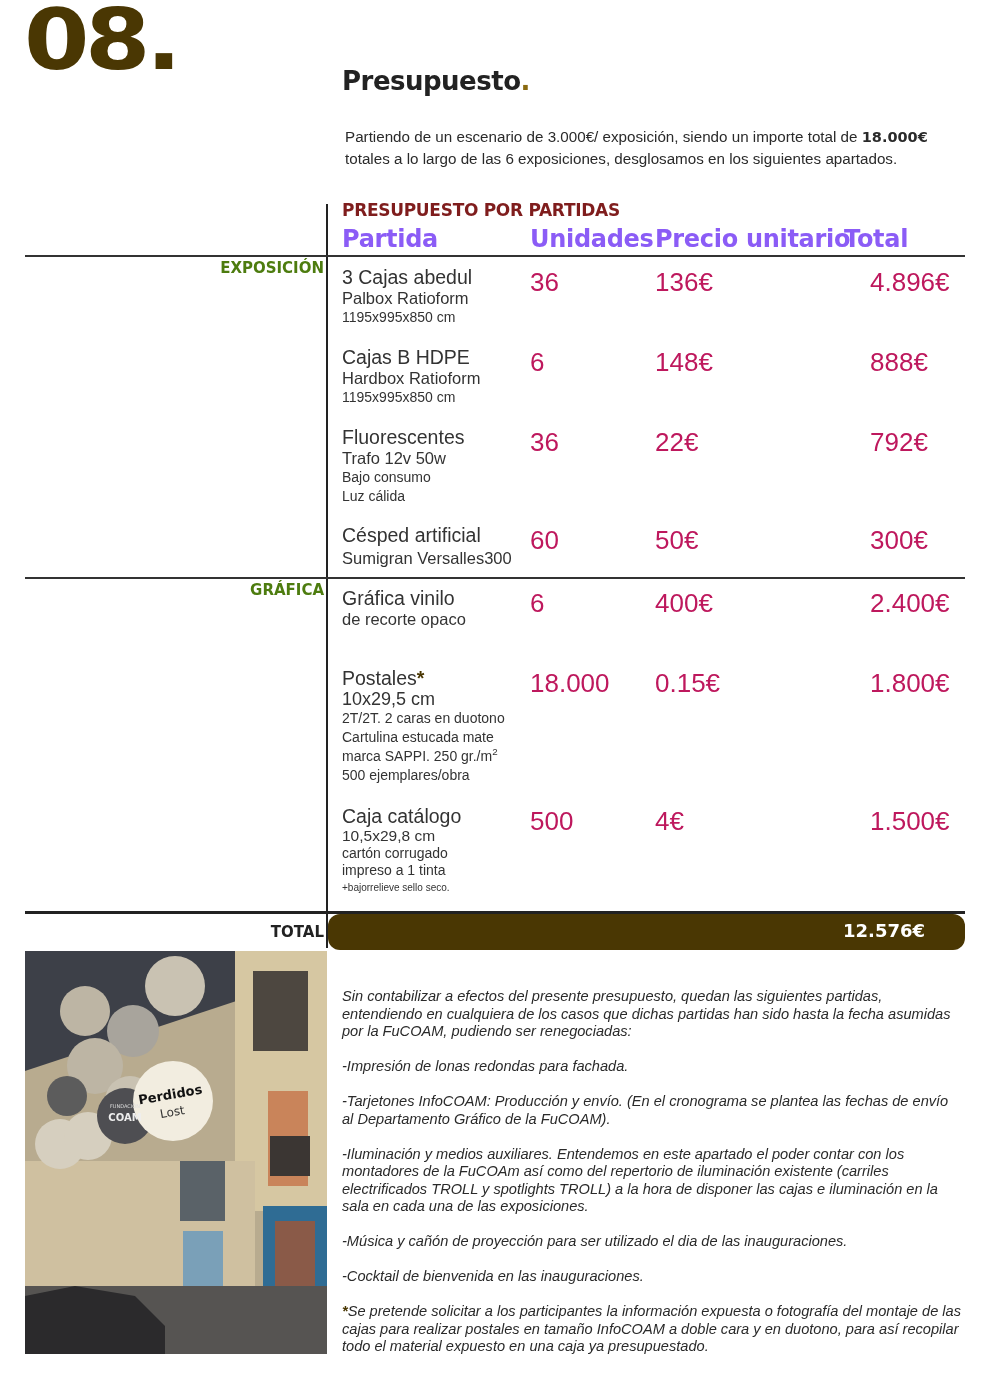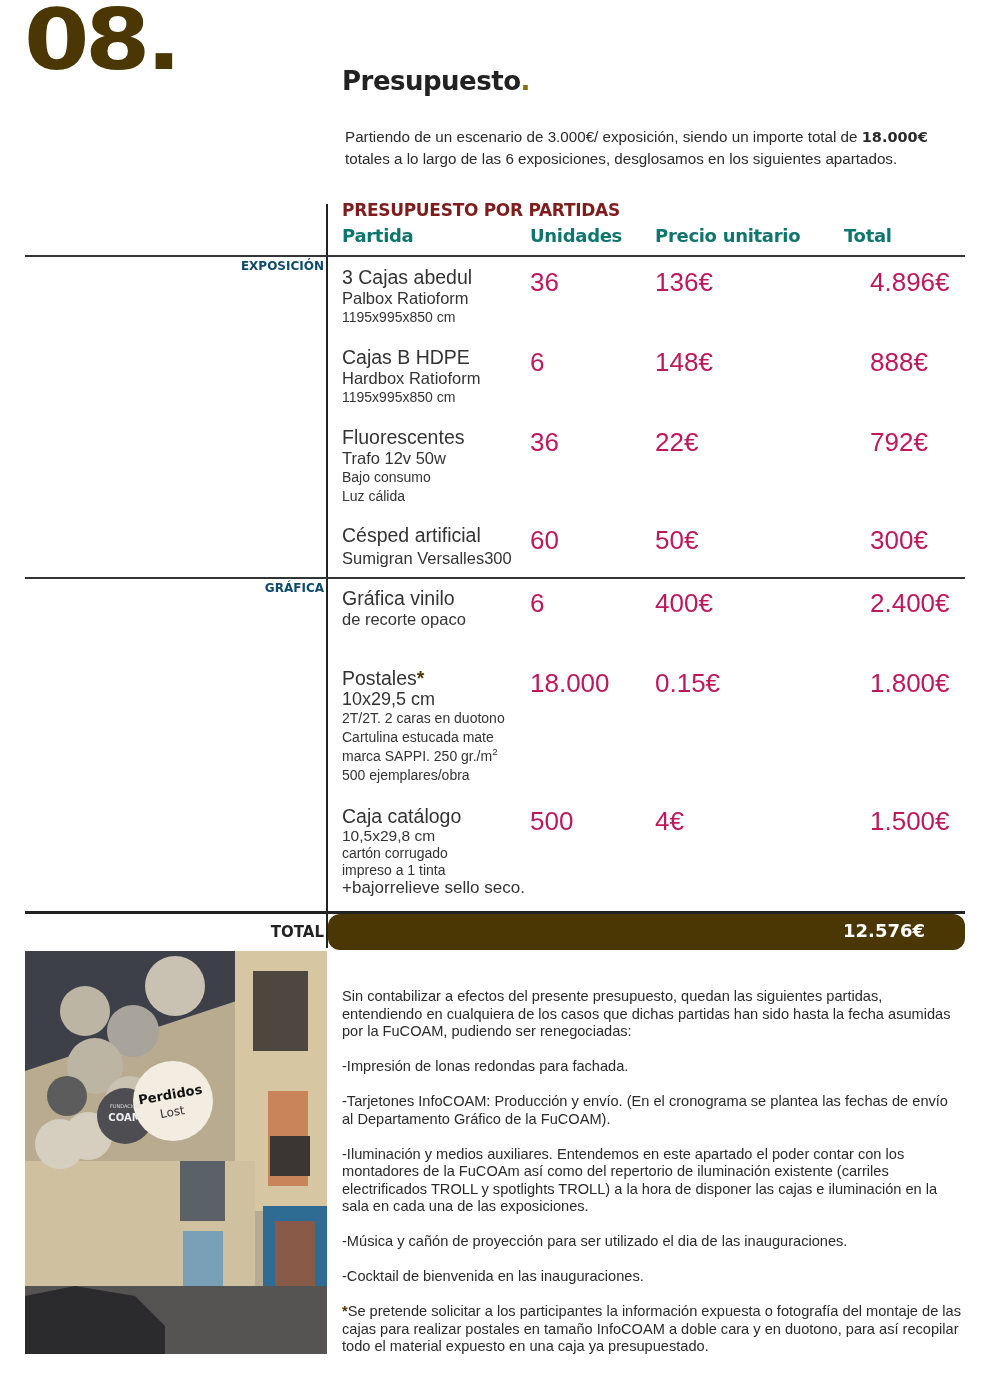--- a/index.html
+++ b/index.html
@@ -28,28 +28,28 @@
 
   .v-rule { position: absolute; left: 326px; top: 204px; width: 2px; height: 744px; background: #222; }
 
   .table-caption {
     position: absolute; left: 342px; top: 200px;
     font-family: "DejaVu Sans", sans-serif; font-weight: bold; font-size: 17px; color: #7f1d1d;
     letter-spacing: -0.3px;
   }
   .th {
     position: absolute; top: 225px;
-    font-family: "DejaVu Sans", sans-serif; font-weight: bold; font-size: 18px; color: #0f766e;
+    font-family: "DejaVu Sans", sans-serif; font-weight: bold; font-size: 24px; color: #8b5cf6;
     letter-spacing: -0.3px;
   }
   .hr { position: absolute; left: 25px; width: 940px; height: 2px; background: #333; }
 
   .cat-label {
     position: absolute; right: 676px; text-align: left;
-    font-family: "DejaVu Sans", sans-serif; font-weight: bold; font-size: 12px; color: #0c4a6e;
+    font-family: "DejaVu Sans", sans-serif; font-weight: bold; font-size: 15px; color: #4d7c0f;
   }
 
   .row { position: absolute; left: 342px; width: 620px; }
   .cell { position: absolute; top: 0; font-size: 26px; color: #be185d; font-family: "Liberation Sans", sans-serif; }
   .c-units { left: 188px; }
   .c-price { left: 313px; }
   .c-total { left: 528px; text-align: right; }
   .item-name { font-size: 19.5px; color: #333; line-height: 21px; }
   .item-sub { font-size: 16.5px; color: #333; line-height: 20px; }
   .item-small { font-size: 14px; color: #333; line-height: 19px; }
@@ -71,21 +71,21 @@
 
   .photo {
     position: absolute; left: 25px; top: 951px; width: 302px; height: 403px; overflow: hidden;
     background: linear-gradient(180deg, #3b3f48 0%, #6b6a66 20%, #bfb39a 45%, #d8c9a6 65%, #c9b58e 85%, #4c4a48 100%);
   }
 
   .notes {
     position: absolute; left: 342px; top: 988px; width: 620px;
     font-size: 14.6px; line-height: 17.5px; color: #2a2a2a; font-family: "Liberation Sans", sans-serif;
   }
-  .notes p { margin-bottom: 17.5px; }
+  .notes p { margin-bottom: 17.5px; font-style: italic; }
 </style>
 </head>
 <body>
 
 <div class="section-number">08.</div>
 <div class="section-title"><span>Presupuesto</span><span class="dot">.</span></div>
 
 <div class="intro"><span>Partiendo de un escenario de 3.000€/ exposición, siendo un importe total de </span><b>18.000€</b><span> totales a lo largo de las 6 exposiciones, desglosamos en los siguientes apartados.</span></div>
 
 <div class="v-rule"></div>
@@ -158,21 +158,21 @@
   <div class="cell c-units">18.000</div>
   <div class="cell c-price">0.15€</div>
   <div class="cell c-total">1.800€</div>
 </div>
 
 <div class="row" style="top:806px">
   <div class="item-name">Caja catálogo</div>
   <div class="item-sub" style="font-size:15.5px;line-height:18px">10,5x29,8 cm</div>
   <div class="item-small" style="line-height:17px">cartón corrugado</div>
   <div class="item-small" style="line-height:17px">impreso a 1 tinta</div>
-  <div class="item-small" style="font-size:17px;line-height:18px">+bajorrelieve sello seco.</div>
+  <div class="item-small" style="font-size:10px;line-height:18px">+bajorrelieve sello seco.</div>
   <div class="cell c-units">500</div>
   <div class="cell c-price">4€</div>
   <div class="cell c-total">1.500€</div>
 </div>
 
 <div class="total-rule"></div>
 <div class="total-label">TOTAL</div>
 <div class="total-bar">
   <div class="total-value">12.576€</div>
 </div>

